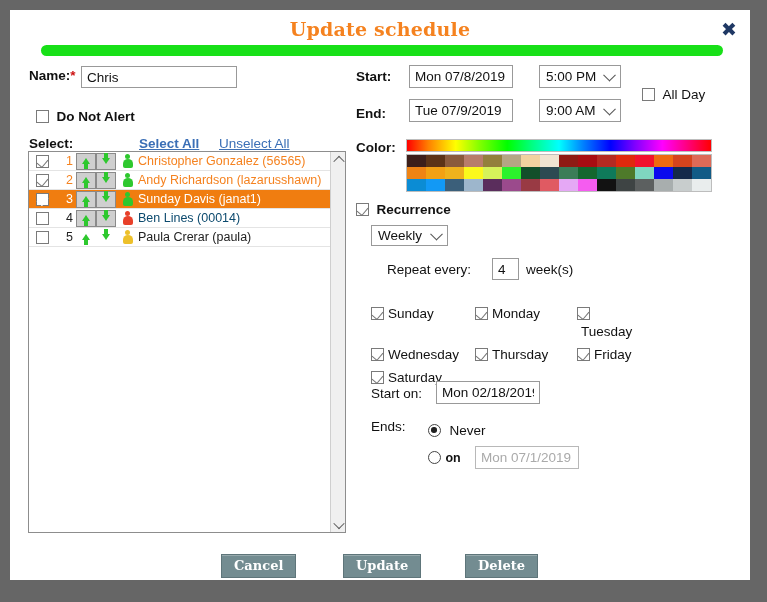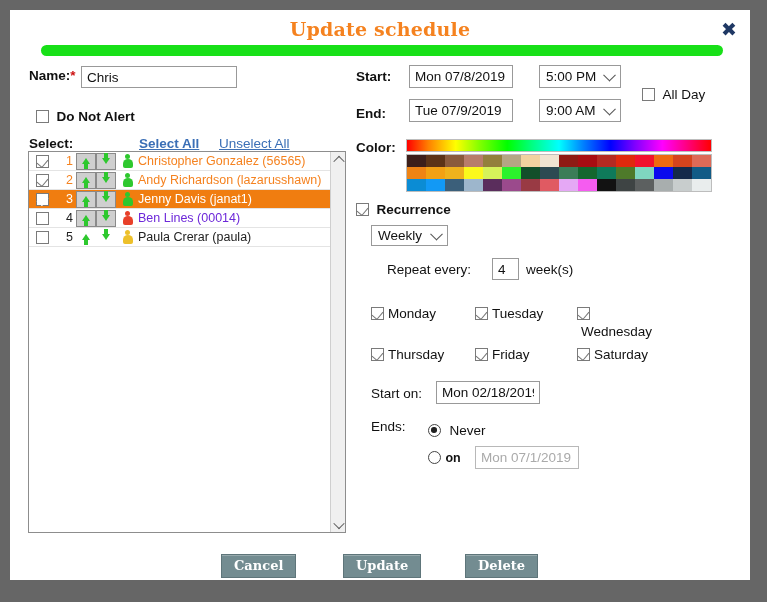--- a/index.html
+++ b/index.html
@@ -275,37 +275,37 @@
           <div class="c-num" style="color: rgb(255, 255, 255);">3</div>
           <div class="c-arrows">
             <div class="arrow-btn">
               <span class="arr-up"></span>
             </div>
             <div class="arrow-btn">
               <span class="arr-dn"></span>
             </div>
           </div>
           <span class="pawn" style="--pc: #2ec82e;"></span>
-          <span class="rname" style="color: rgb(255, 255, 255);">Jenny Davis (janat1)</span>
+          <span class="rname" style="color: rgb(255, 255, 255);">Sunday Davis (janat1)</span>
         </div>
         <div class="row">
           <div class="c-chk">
             <span class="cb"></span>
           </div>
           <div class="c-num" style="color: rgb(34, 34, 34);">4</div>
           <div class="c-arrows">
             <div class="arrow-btn">
               <span class="arr-up"></span>
             </div>
             <div class="arrow-btn">
               <span class="arr-dn"></span>
             </div>
           </div>
           <span class="pawn" style="--pc: #e8402a;"></span>
-          <span class="rname" style="color: #6d28d9;">Ben Lines (00014)</span>
+          <span class="rname" style="color: #0c4a6e;">Ben Lines (00014)</span>
         </div>
         <div class="row">
           <div class="c-chk">
             <span class="cb"></span>
           </div>
           <div class="c-num" style="color: rgb(34, 34, 34);">5</div>
           <div class="c-arrows">
             <div class="arrow-btn noborder">
               <span class="arr-up"></span>
             </div>
@@ -413,20 +413,21 @@
   <div class="sel" style="position:absolute;left:361px;top:215px;width:77px;height:21px;">
     <span>Weekly</span>
     <span class="chev"></span>
   </div>
 
   <div style="position:absolute;left:377px;top:252px;" class="txt">Repeat every:</div>
   <input class="tbox" style="position: absolute; left: 482px; top: 248px; width: 27px; height: 22px;" value="4">
   <div style="position:absolute;left:516px;top:252px;" class="txt">week(s)</div>
 
   <div id="days-grid" style="position: absolute; left: 361px; top: 294px; width: 270px; display: grid; grid-template-columns: 104px 102px auto; row-gap: 5px;">
+      <div><span class="cb checked"></span><span class="txt" style="margin-left: 4px;">Sunday</span></div>
       <div><span class="cb checked"></span><span class="txt" style="margin-left: 4px;">Monday</span></div>
       <div><span class="cb checked"></span><span class="txt" style="margin-left: 4px;">Tuesday</span></div>
       <div><span class="cb checked"></span><span class="txt" style="margin-left: 4px;">Wednesday</span></div>
       <div><span class="cb checked"></span><span class="txt" style="margin-left: 4px;">Thursday</span></div>
       <div><span class="cb checked"></span><span class="txt" style="margin-left: 4px;">Friday</span></div>
       <div><span class="cb checked"></span><span class="txt" style="margin-left: 4px;">Saturday</span></div>
     </div>
 
   <div style="position:absolute;left:361px;top:376px;" class="txt">Start on:</div>
   <input class="tbox" style="position: absolute; left: 426px; top: 371px; width: 104px; height: 23px;" value="Mon 02/18/2019">

